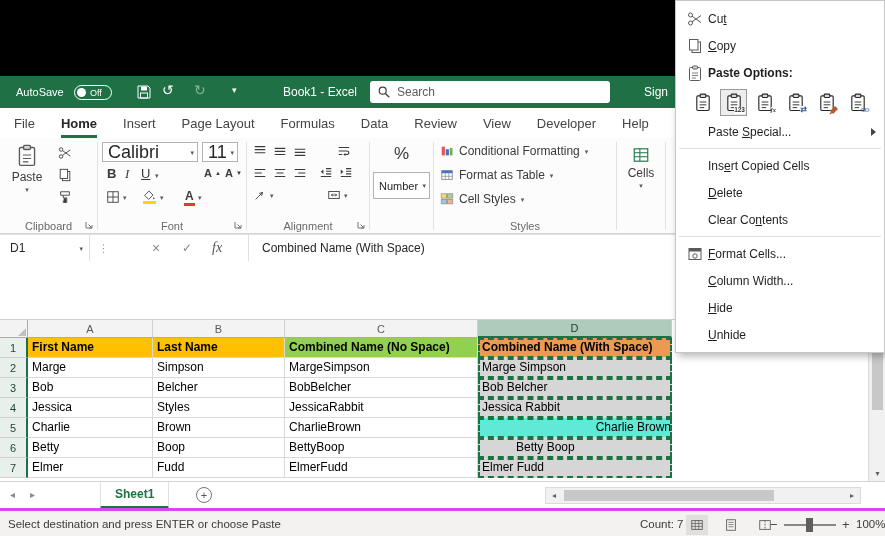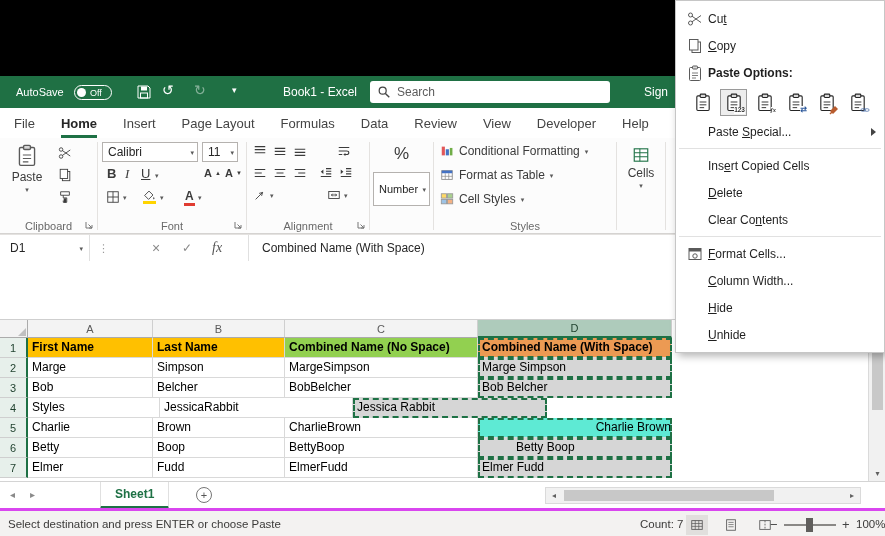--- a/index.html
+++ b/index.html
@@ -35,21 +35,21 @@
   .rtab{height:100%;display:flex;align-items:center;margin-right:26px;font-size:13px;color:#444;white-space:nowrap}
   .rtab.active{font-weight:bold;color:#262626;border-bottom:3px solid #1E7145;padding-top:3px}
 
   
   #ribbon{position:absolute;left:0;top:62px;width:885px;height:96px;background:#FCFCFC;border-bottom:1px solid #D5D3D1}
   .group{position:absolute;top:0;height:96px}
   .gdiv{position:absolute;top:4px;height:88px;width:1px;background:#E4E2E0}
   .glabel{position:absolute;left:0;right:0;bottom:2px;text-align:center;font-size:11px;color:#696969}
   .launch{position:absolute;right:3px;bottom:4px;width:10px;height:10px}
   .combo{position:absolute;height:20px;border:1px solid #B5B2AF;background:#fff;display:flex;align-items:center}
-  .combo .cv{flex:1;padding-left:5px;font-size:12px;color:#262626;white-space:nowrap;overflow:hidden}
+  .combo .cv{flex:1;padding-left:5px;font-size:18px;color:#262626;white-space:nowrap;overflow:hidden}
   .combo .chev{margin-right:3px}
   .rbtn{position:absolute;display:flex;align-items:center;gap:3px;color:#3b3b3b}
   .bigbtn{display:flex;flex-direction:column;align-items:center;justify-content:flex-start;gap:2px}
   .blet{font-weight:bold;font-size:13px;color:#3b3b3b}
   .ilet{font-style:italic;font-family:"Liberation Serif",serif;font-size:13px;color:#3b3b3b}
   .ulet{text-decoration:underline;font-size:13px;color:#3b3b3b}
   .fcA{font-weight:bold;font-size:12px;color:#3b3b3b;border-bottom:3px solid #E03C31;line-height:1.05;padding:0 1px}
   .fillbar{display:block;width:13px;height:3px;background:#FFD400;margin-top:-1px}
   .azbtn{font-size:11px;font-weight:bold;color:#3b3b3b}
   .azbtn sup{font-size:6px}
@@ -428,21 +428,21 @@
           </span>
         <span class="glabel">Alignment</span>
         <svg class="launch">
             <use href="#i-launch"></use>
           </svg>
       </div>
       <div class="gdiv" style="left:369px"></div>
 
       <div class="group" style="left:370px;width:63px">
         <span class="abs" style="left:0;right:0;top:6px;text-align:center;font-size:17px;color:#3b3b3b">%</span>
-        <div class="combo" style="left:3px;top:34px;width:57px;height:34px">
+        <div class="combo" style="left:3px;top:34px;width:57px;height:27px">
           <span class="cv" style="font-size:11px">Number</span>
           <span class="chev">▾</span>
         </div>
       </div>
       <div class="gdiv" style="left:433px"></div>
 
       <div class="group" style="left:434px;width:182px">
         <span class="styrow" style="top:6px">
           <svg class="ic14">
               <use href="#i-cf"></use>
@@ -519,20 +519,21 @@
       </div>
       <div class="grow">
         <div class="rh selrh">3</div>
         <div class="cell wA">Bob</div>
         <div class="cell wB">Belcher</div>
         <div class="cell wC">BobBelcher</div>
         <div class="cell wD ants" style="background-color: rgb(214, 214, 214);">Bob Belcher</div>
       </div>
       <div class="grow">
         <div class="rh selrh">4</div>
+        <div class="cell wA">Jessica</div>
         <div class="cell wB">Styles</div>
         <div class="cell wC">JessicaRabbit</div>
         <div class="cell wD ants" style="background-color: rgb(214, 214, 214);">Jessica Rabbit</div>
       </div>
       <div class="grow">
         <div class="rh selrh">5</div>
         <div class="cell wA">Charlie</div>
         <div class="cell wB">Brown</div>
         <div class="cell wC">CharlieBrown</div>
         <div class="cell wD ants" style="background-color: #5eead4; text-align: right;">Charlie Brown</div>

